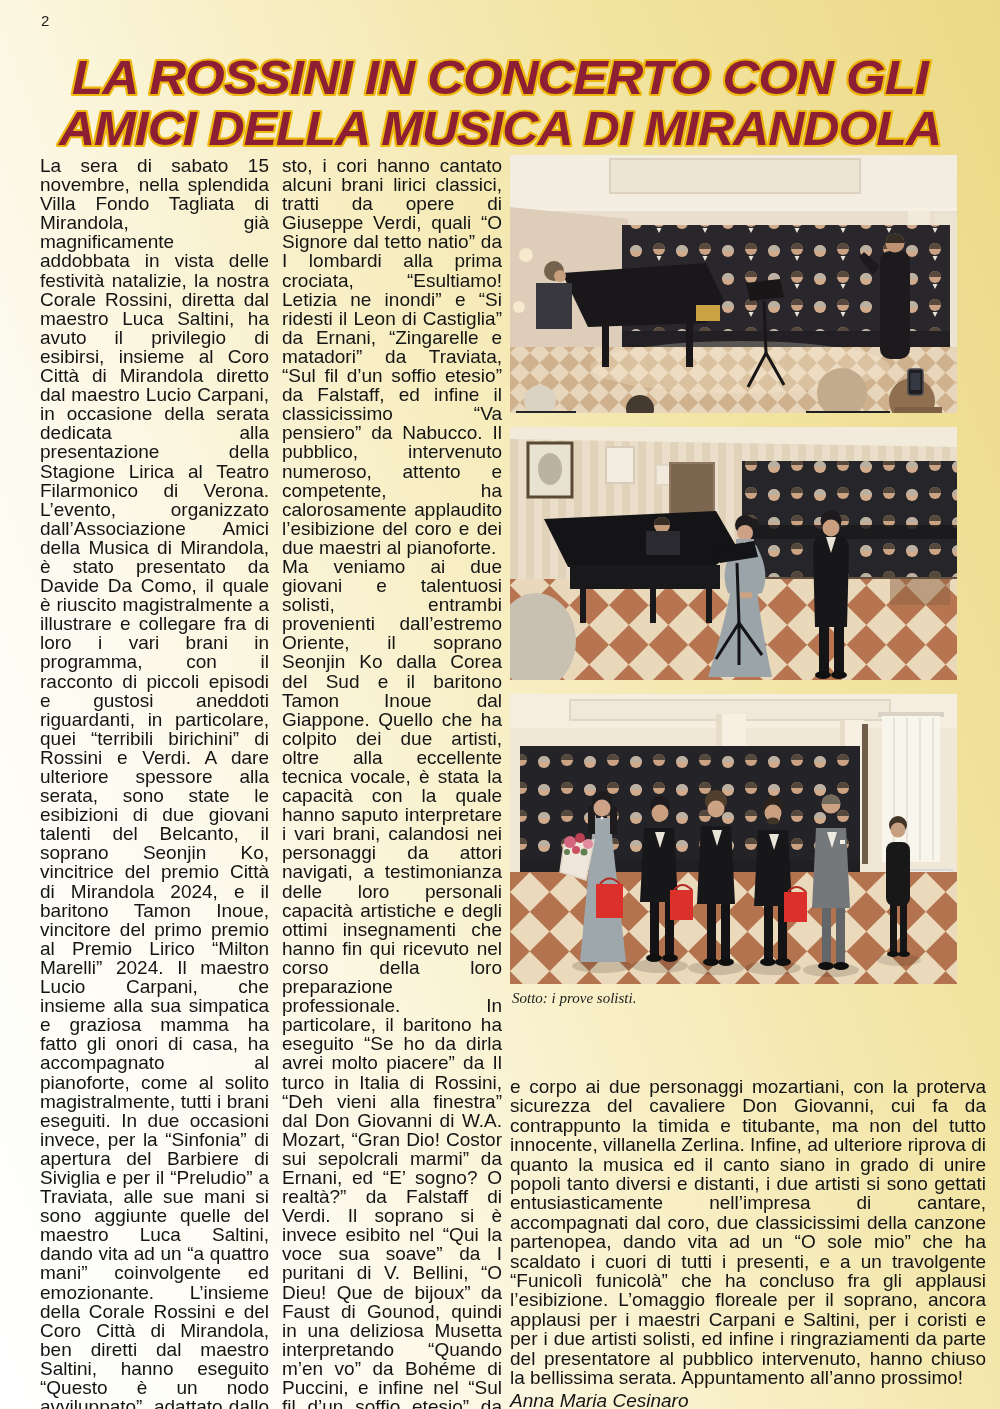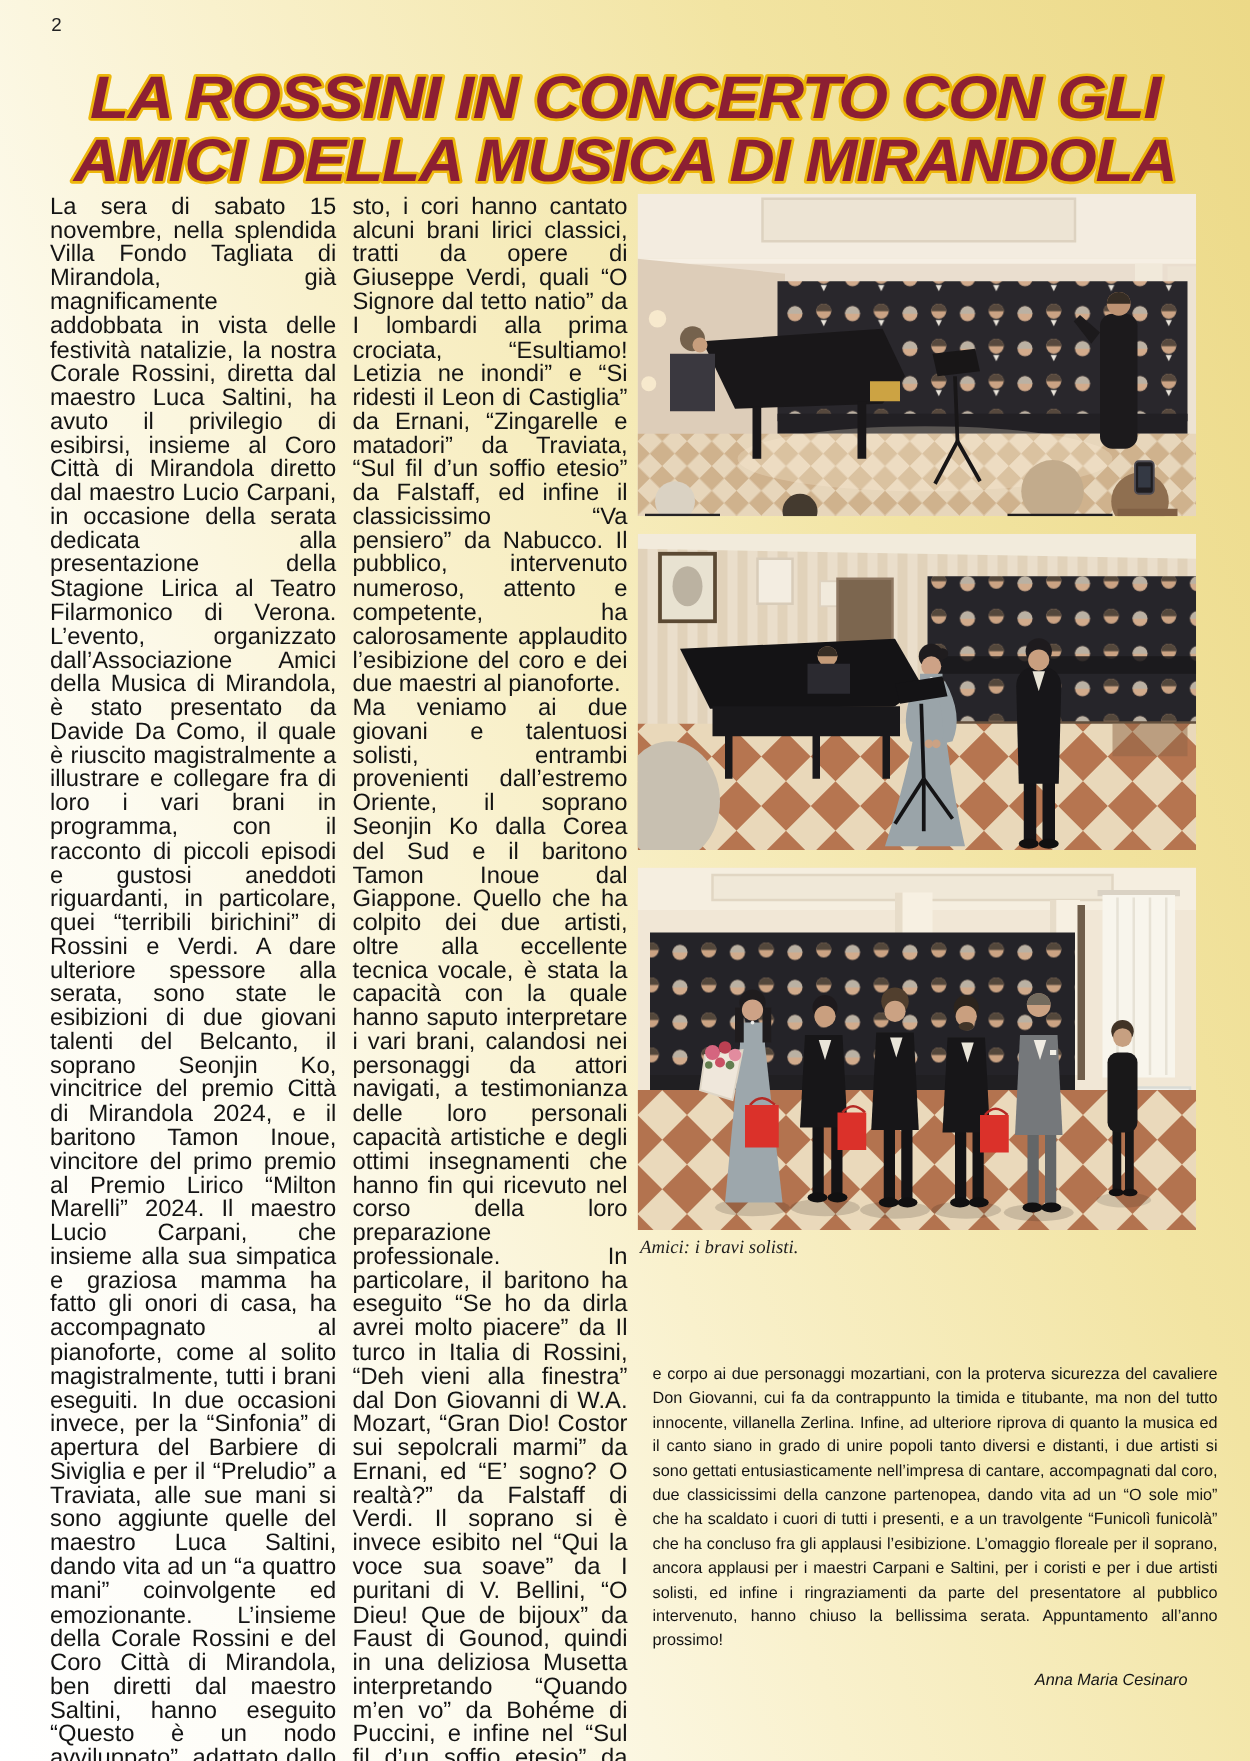--- a/index.html
+++ b/index.html
@@ -20,22 +20,22 @@
   .col1{left:40px;width:229px;}
   .col2{left:282px;width:220px;}
   .photo{position:absolute;left:510px;width:447px;margin:0;overflow:hidden;}
   .photo svg{display:block;width:100%;height:100%;}
   .photo1{top:155px;height:258px;}
   .photo2{top:427px;height:253px;}
   .photo3{top:694px;height:290px;}
   .captions{position:absolute;left:512px;top:989px;width:468px;}
   .captions p{margin:0;font-family:"Liberation Serif",serif;font-style:italic;font-size:15px;line-height:18.6px;color:#1c1c1c;}
   .right-block{position:absolute;left:510px;top:1077px;width:476px;}
-  .right-block p{margin:12px;text-align:justify;font-size:13px;line-height:19.4px;}
-  .right-block .author{text-align:right;font-style:italic;margin-top:3px;padding-right:24px;}
+  .right-block p{margin:0;text-align:justify;font-size:19px;line-height:19.4px;}
+  .right-block .author{font-style:italic;margin-top:3px;padding-right:24px;}
 </style>
 </head>
 <body>
 
 <div class="page">
 
   <div class="page-number">2</div>
 
   <svg class="headline-svg" viewBox="0 0 1000 122" aria-hidden="true">
     <text x="500" y="58" text-anchor="middle" textLength="856" lengthAdjust="spacingAndGlyphs">LA ROSSINI IN CONCERTO CON GLI</text>
@@ -285,21 +285,21 @@
       <ellipse cx="383" cy="260" rx="6" ry="3" fill="#08080c"></ellipse>
       <ellipse cx="394" cy="260" rx="6" ry="3" fill="#08080c"></ellipse>
       <rect x="376" y="148" width="24" height="64" rx="8" fill="#101014"></rect>
       <circle cx="388" cy="131" r="9" fill="#3a2c22"></circle>
       <circle cx="388" cy="136" r="7.5" fill="#c59e80"></circle>
       <rect width="447" height="290" fill="rgba(250,220,160,0.04)"></rect>
     </svg>
   </figure>
 
   <div class="captions">
-    <p>Amici: i bravi solisti.</p>
+    <p>Sotto: i prove solisti.</p>
   </div>
 
   <div class="right-block">
     <p>e corpo ai due personaggi mozartiani, con la proterva sicurezza del cavaliere Don Giovanni, cui fa da contrappunto la timida e titubante, ma non del tutto innocente, villanella Zerlina. Infine, ad ulteriore riprova di quanto la musica ed il canto siano in grado di unire popoli tanto diversi e distanti, i due artisti si sono gettati entusiasticamente nell’impresa di cantare, accompagnati dal coro, due classicissimi della canzone partenopea, dando vita ad un “O sole mio” che ha scaldato i cuori di tutti i presenti, e a un travolgente “Funicolì funicolà” che ha concluso fra gli applausi l’esibizione. L’omaggio floreale per il soprano, ancora applausi per i maestri Carpani e Saltini, per i coristi e per i due artisti solisti, ed infine i ringraziamenti da parte del presentatore al pubblico intervenuto, hanno chiuso la bellissima serata. Appuntamento all’anno prossimo!</p>
     <p class="author">Anna Maria Cesinaro</p>
   </div>
 
 </div>
 
 </body></html>

